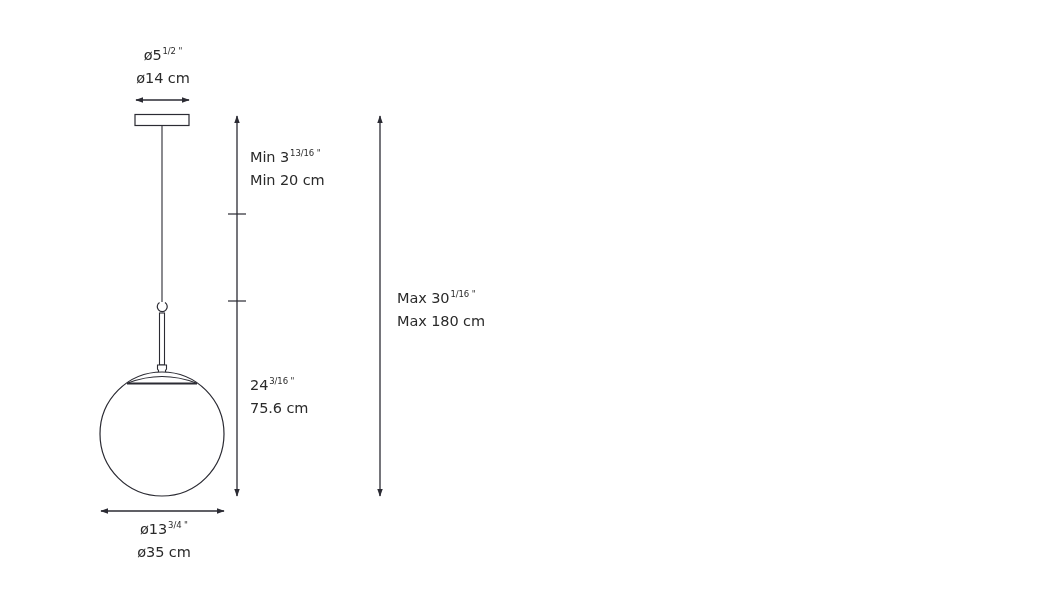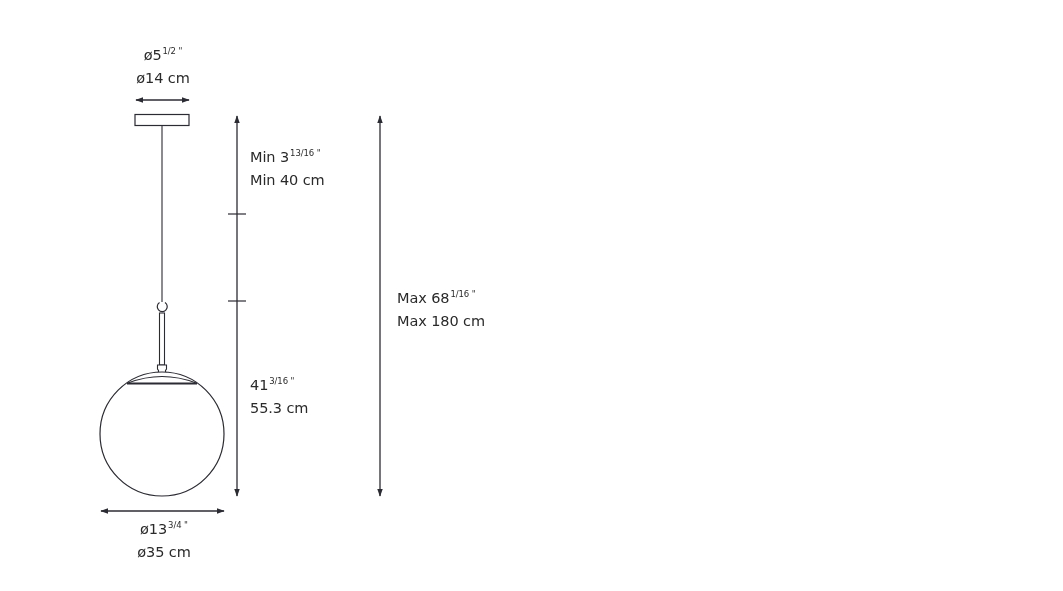--- a/index.html
+++ b/index.html
@@ -76,29 +76,29 @@
   <line x1="380" y1="116" x2="380" y2="496" stroke="#2b2b33" stroke-width="1.3" marker-start="url(#arrow)" marker-end="url(#arrow)"></line>
 </svg>
 
 <div class="label center" style="left:126px; top:45px; width:74px;">
   <span class="line"><span>ø5</span><sup>1/2 "</sup></span>
   <span class="line">ø14 cm</span>
 </div>
 
 <div class="label" style="left:250px; top:147px;">
   <span class="line"><span>Min 3</span><sup>13/16 "</sup></span>
-  <span class="line">Min 40 cm</span>
+  <span class="line">Min 20 cm</span>
 </div>
 
 <div class="label" style="left:250px; top:375px;">
-  <span class="line"><span>41</span><sup>3/16 "</sup></span>
-  <span class="line">55.3 cm</span>
+  <span class="line"><span>24</span><sup>3/16 "</sup></span>
+  <span class="line">75.6 cm</span>
 </div>
 
 <div class="label" style="left:397px; top:288px;">
-  <span class="line"><span>Max 68</span><sup>1/16 "</sup></span>
+  <span class="line"><span>Max 30</span><sup>1/16 "</sup></span>
   <span class="line">Max 180 cm</span>
 </div>
 
 <div class="label center" style="left:122px; top:519px; width:84px;">
   <span class="line"><span>ø13</span><sup>3/4 "</sup></span>
   <span class="line">ø35 cm</span>
 </div>
 
 </body></html>

